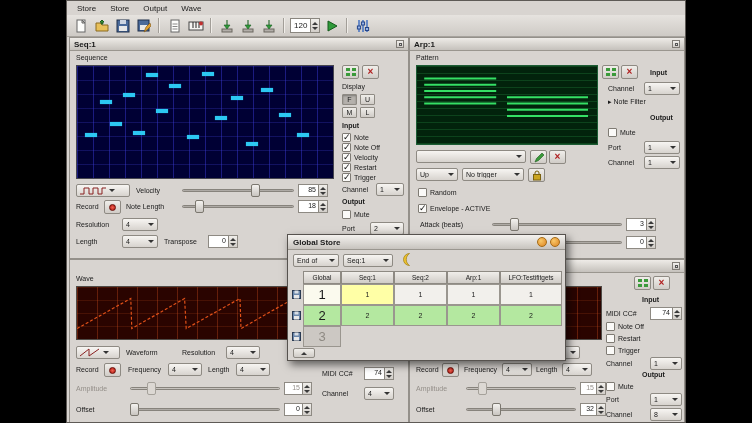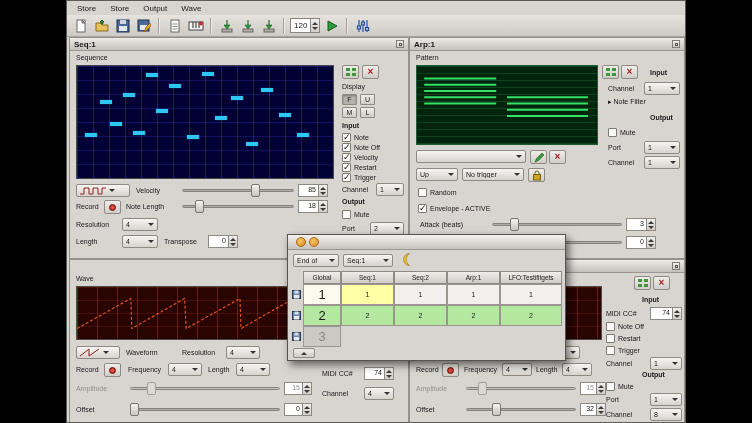--- a/index.html
+++ b/index.html
@@ -594,20 +594,21 @@
         <span class="v">32</span>
         <span class="spn-arrows">
           <i class="au"></i>
           <i class="ad"></i>
         </span>
       </span>
   </div>
 
   <div class="dialog">
     <div class="dtitle">
+      <span class="t">Global Store</span>
       <span class="dwbtn"></span>
       <span class="dwbtn"></span>
     </div>
     <span class="combo" style="left:5px;top:19px;width:46px;">
         <span class="ctext">End of</span>
         <span class="carr"></span>
       </span>
     <span class="combo" style="left:55px;top:19px;width:50px;">
         <span class="ctext">Seq:1</span>
         <span class="carr"></span>

